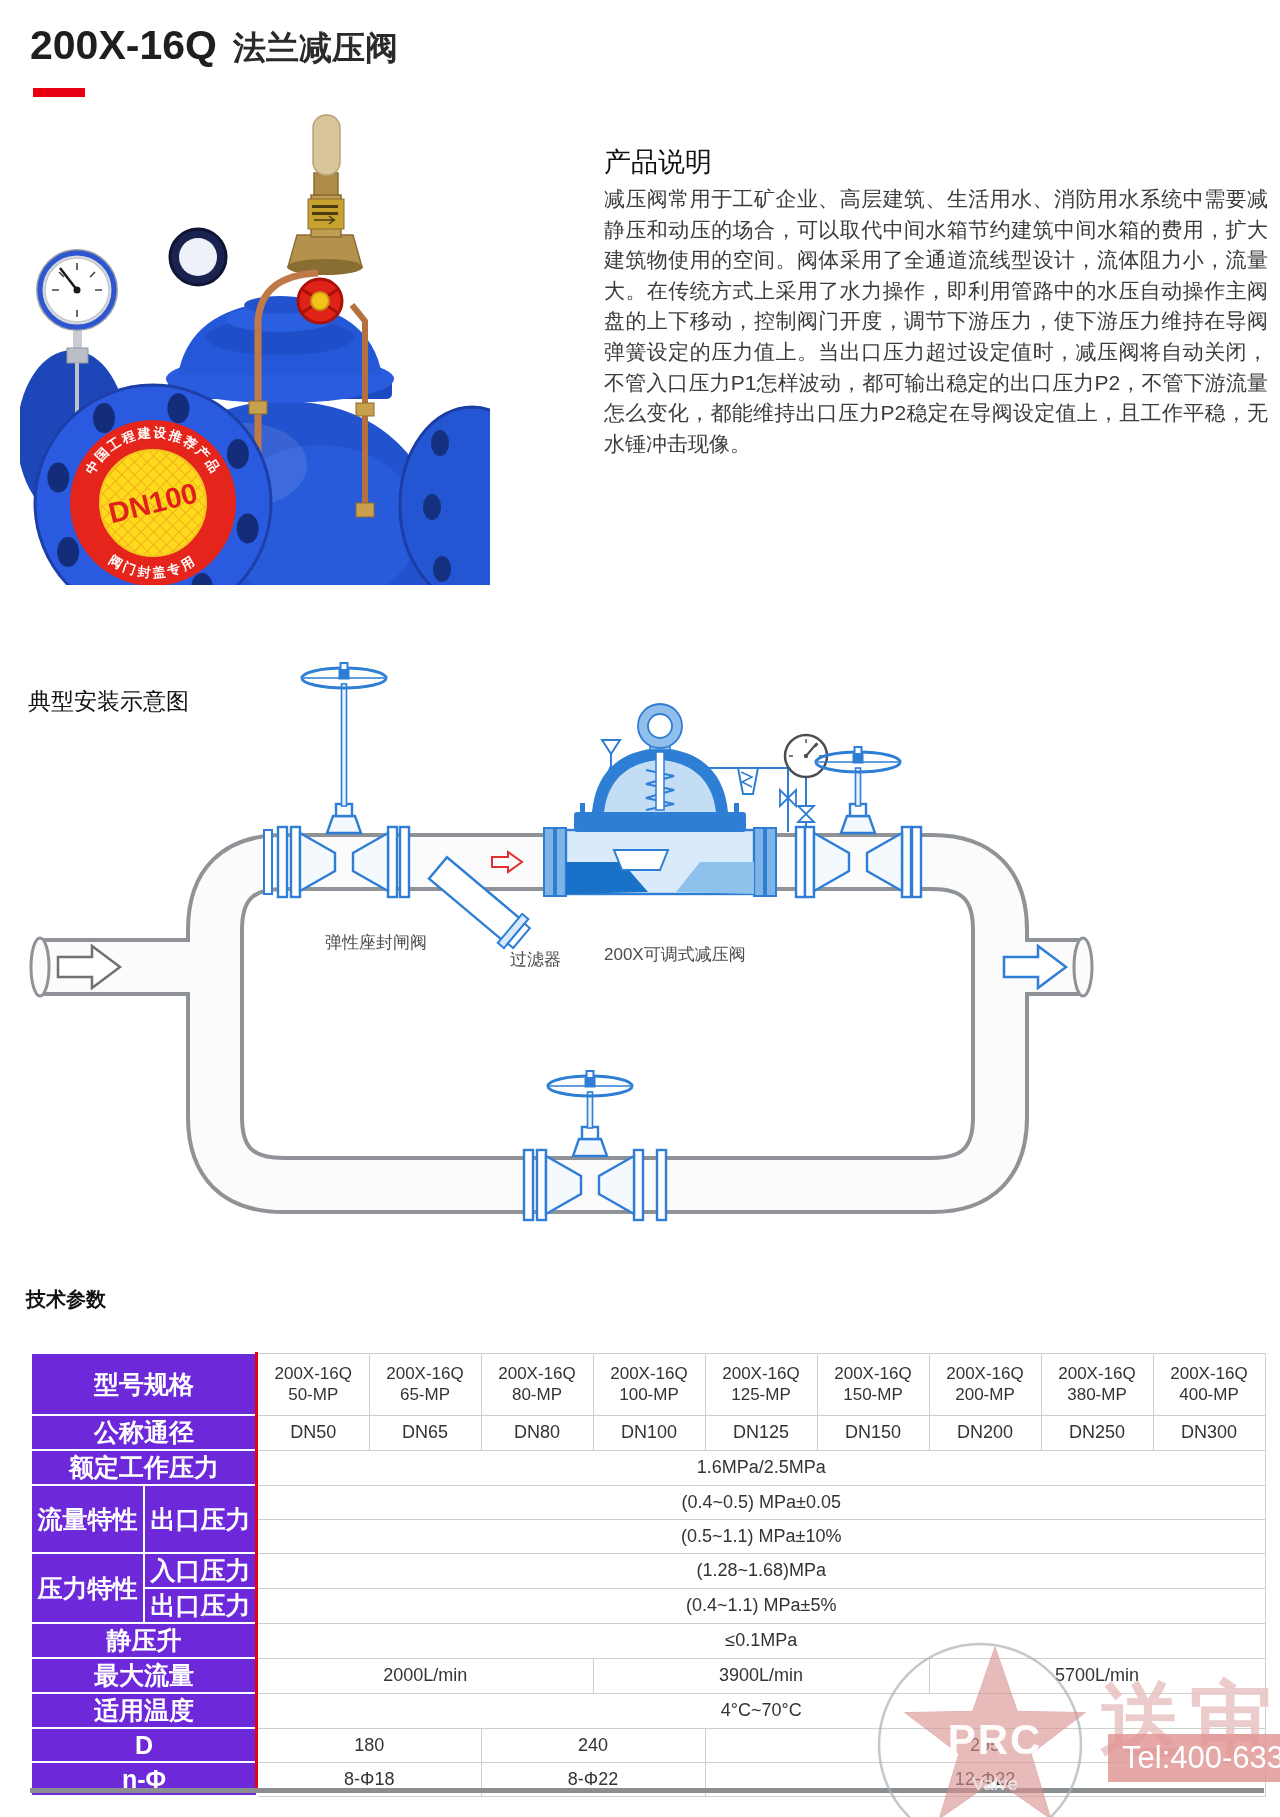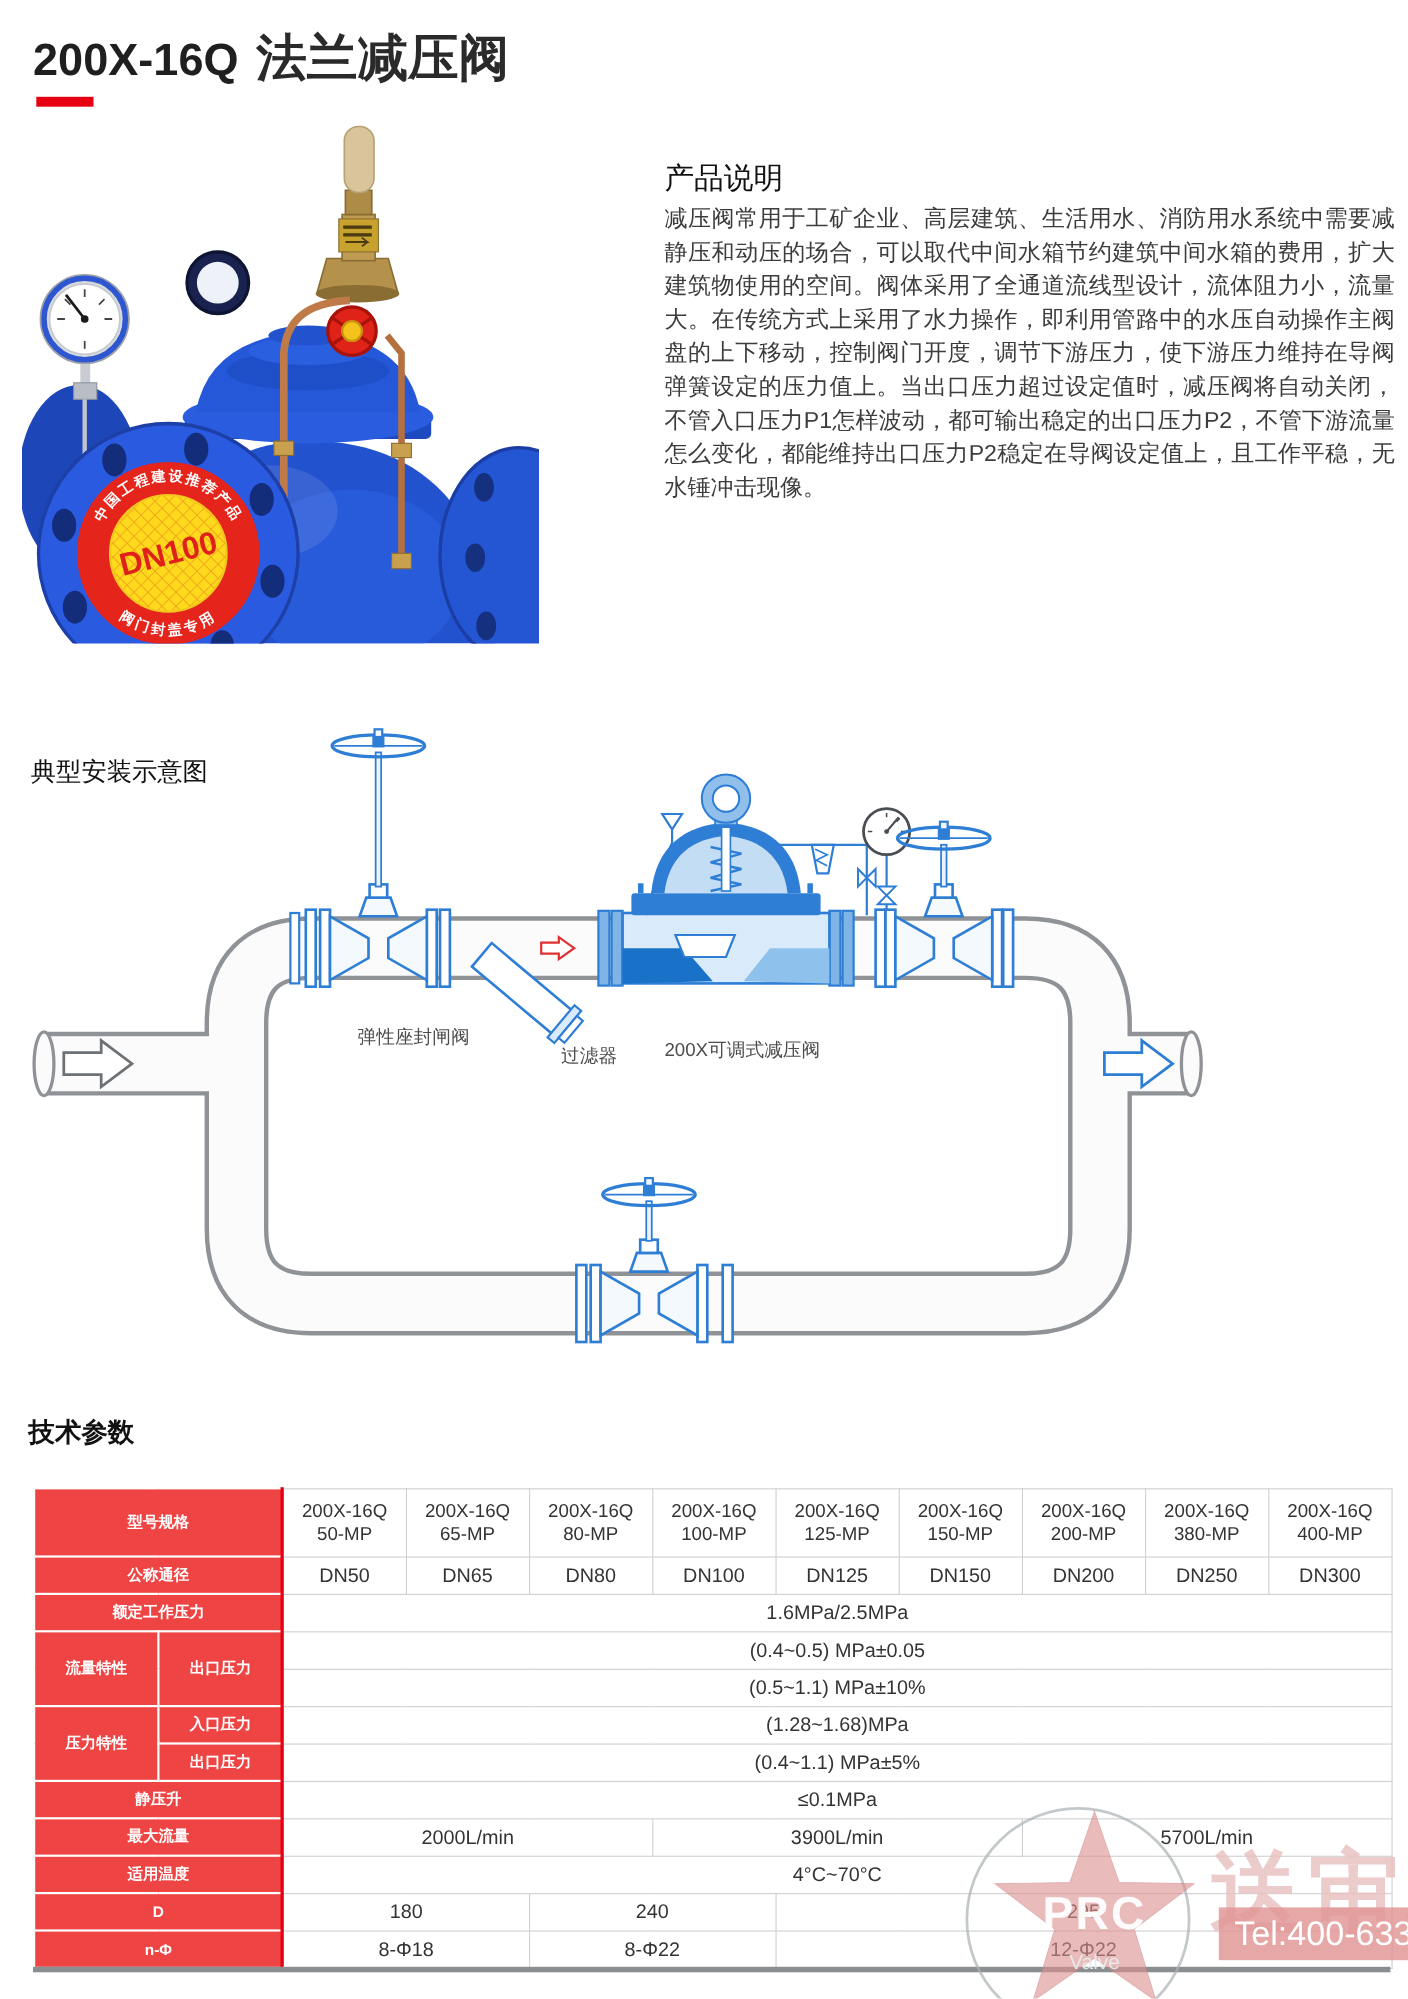--- a/index.html
+++ b/index.html
@@ -1,36 +1,36 @@
 <!DOCTYPE html>
 <html><head>
 <meta charset="utf-8">
 <style>
   html,body{margin:0;padding:0;}
   body{font-family:"Liberation Sans","DejaVu Sans",sans-serif;background:#ffffff;}
   .page{position:relative;width:1280px;height:1817px;background:#fff;overflow:hidden;}
   
   .title{position:absolute;left:30px;top:22px;white-space:nowrap;}
   .title .model{font-size:41px;font-weight:bold;color:#1f1f1f;letter-spacing:0px;}
-  .title .name{font-size:46px;font-weight:bold;color:#2a2a2a;margin-left:16px;}
+  .title .name{font-size:33px;font-weight:bold;color:#2a2a2a;margin-left:16px;}
   .red-bar{position:absolute;left:33px;top:88px;width:52px;height:9px;background:#e60012;}
   
   .desc-heading{position:absolute;left:604px;top:144px;font-size:27px;font-weight:normal;color:#111;}
   .desc-body{position:absolute;left:604px;top:184px;width:664px;font-size:21px;line-height:30.6px;color:#3c3c3c;text-align:justify;}
   
   .sec2-heading{position:absolute;left:28px;top:686px;font-size:23px;font-weight:normal;color:#111;}
-  .sec3-heading{position:absolute;left:26px;top:1286px;font-size:24px;font-weight:bold;color:#111;}
+  .sec3-heading{position:absolute;left:26px;top:1286px;font-size:20px;font-weight:bold;color:#111;}
   
   .photo{position:absolute;left:20px;top:105px;}
   .diagram{position:absolute;left:0px;top:600px;}
   
   .spec-table-wrap{position:absolute;left:30px;top:1352px;}
   table.spec{border-collapse:collapse;table-layout:fixed;width:1234px;}
   table.spec td{box-sizing:border-box;text-align:center;vertical-align:middle;padding:0;}
-  td.gh{background:#ef4444;border:2px solid #fff;color:#fff;font-weight:bold;font-size:14px;}
+  td.gh{background:#6d28d9;border:2px solid #fff;color:#fff;font-weight:bold;font-size:25px;}
   td.dc{background:#fff;border:1px solid #cfcfcf;color:#333;font-size:18px;}
   tr.r1{height:62px;} tr.rx{height:34px;}
   .model-cell div{line-height:21px;font-size:17px;}
   .red-line{position:absolute;left:255px;top:1352px;width:3px;height:436px;background:#e60012;z-index:5;}
   .table-bottom{position:absolute;left:30px;top:1788px;width:1234px;height:5px;background:#8a8e91;z-index:4;}
   
   .wm{position:absolute;pointer-events:none;}
   .wm-star{left:868px;top:1638px;z-index:40;}
   .wm-draft{left:1100px;top:1666px;font-size:82px;font-weight:bold;color:#e9c2c2;letter-spacing:8px;white-space:nowrap;z-index:41;opacity:.85;}
   .wm-tel{left:1108px;top:1734px;width:320px;height:48px;background:rgba(224,148,148,.82);color:#fff;font-size:31px;line-height:48px;padding-left:14px;z-index:42;white-space:nowrap;}

